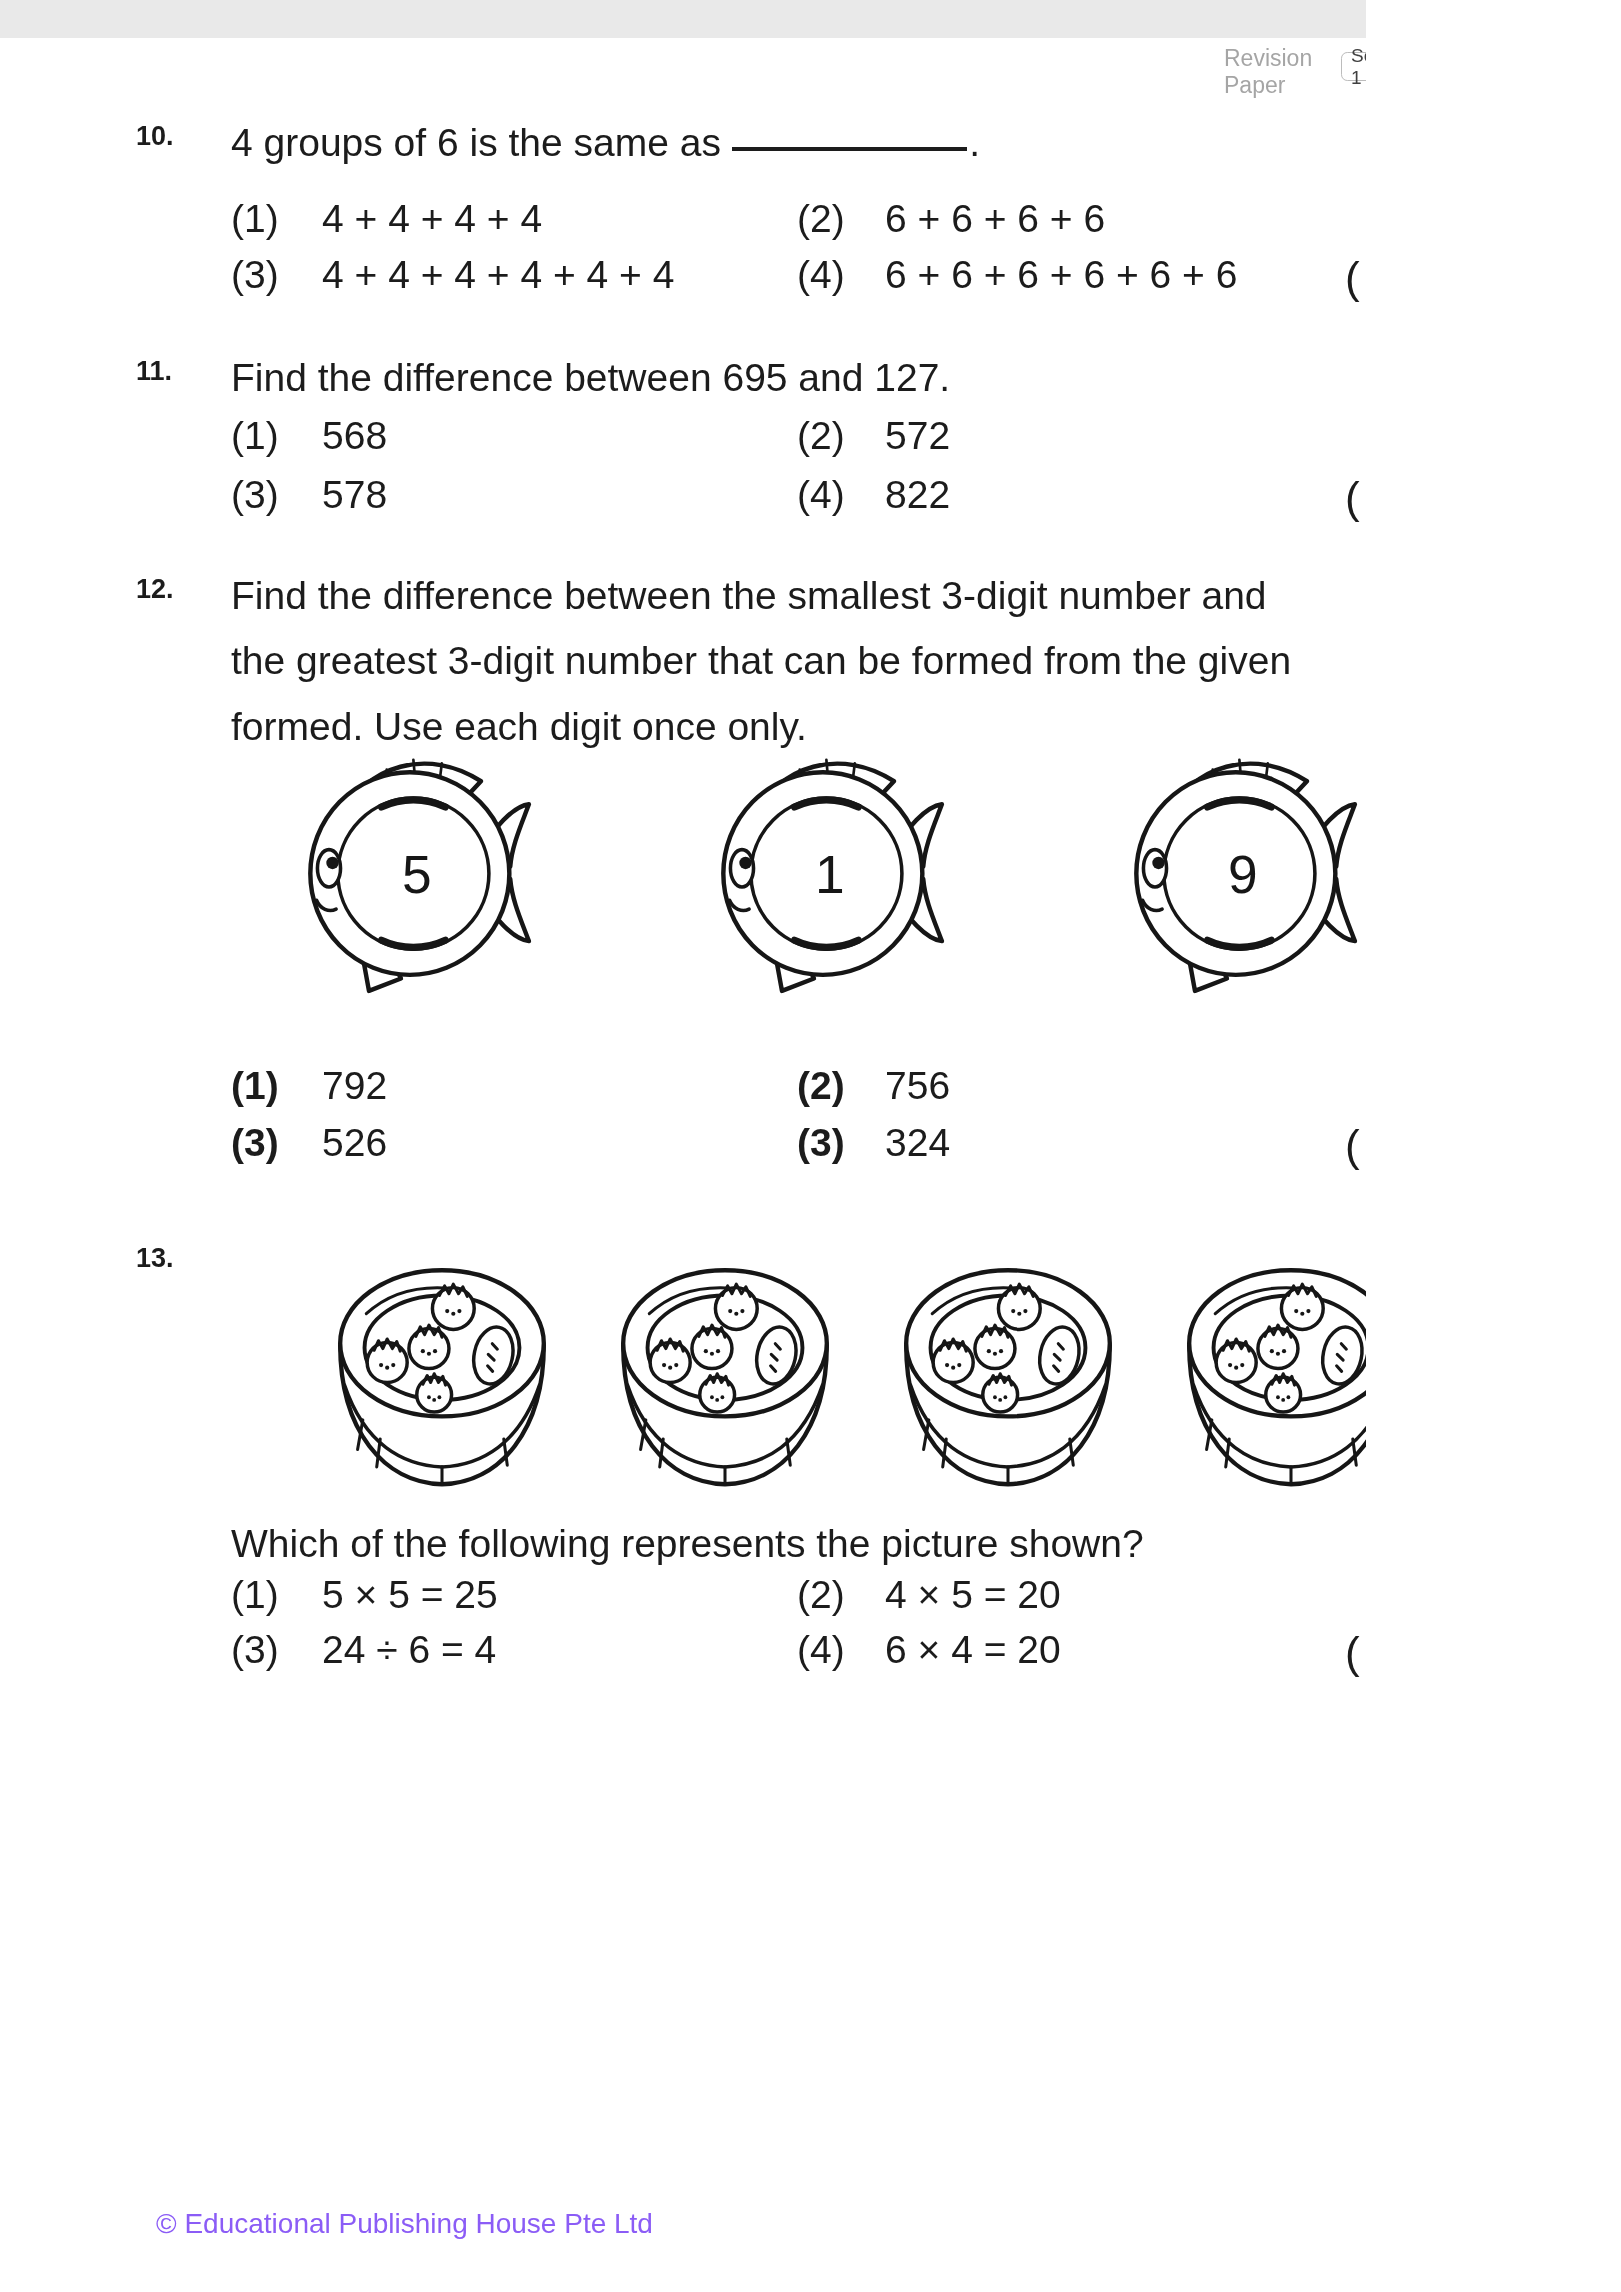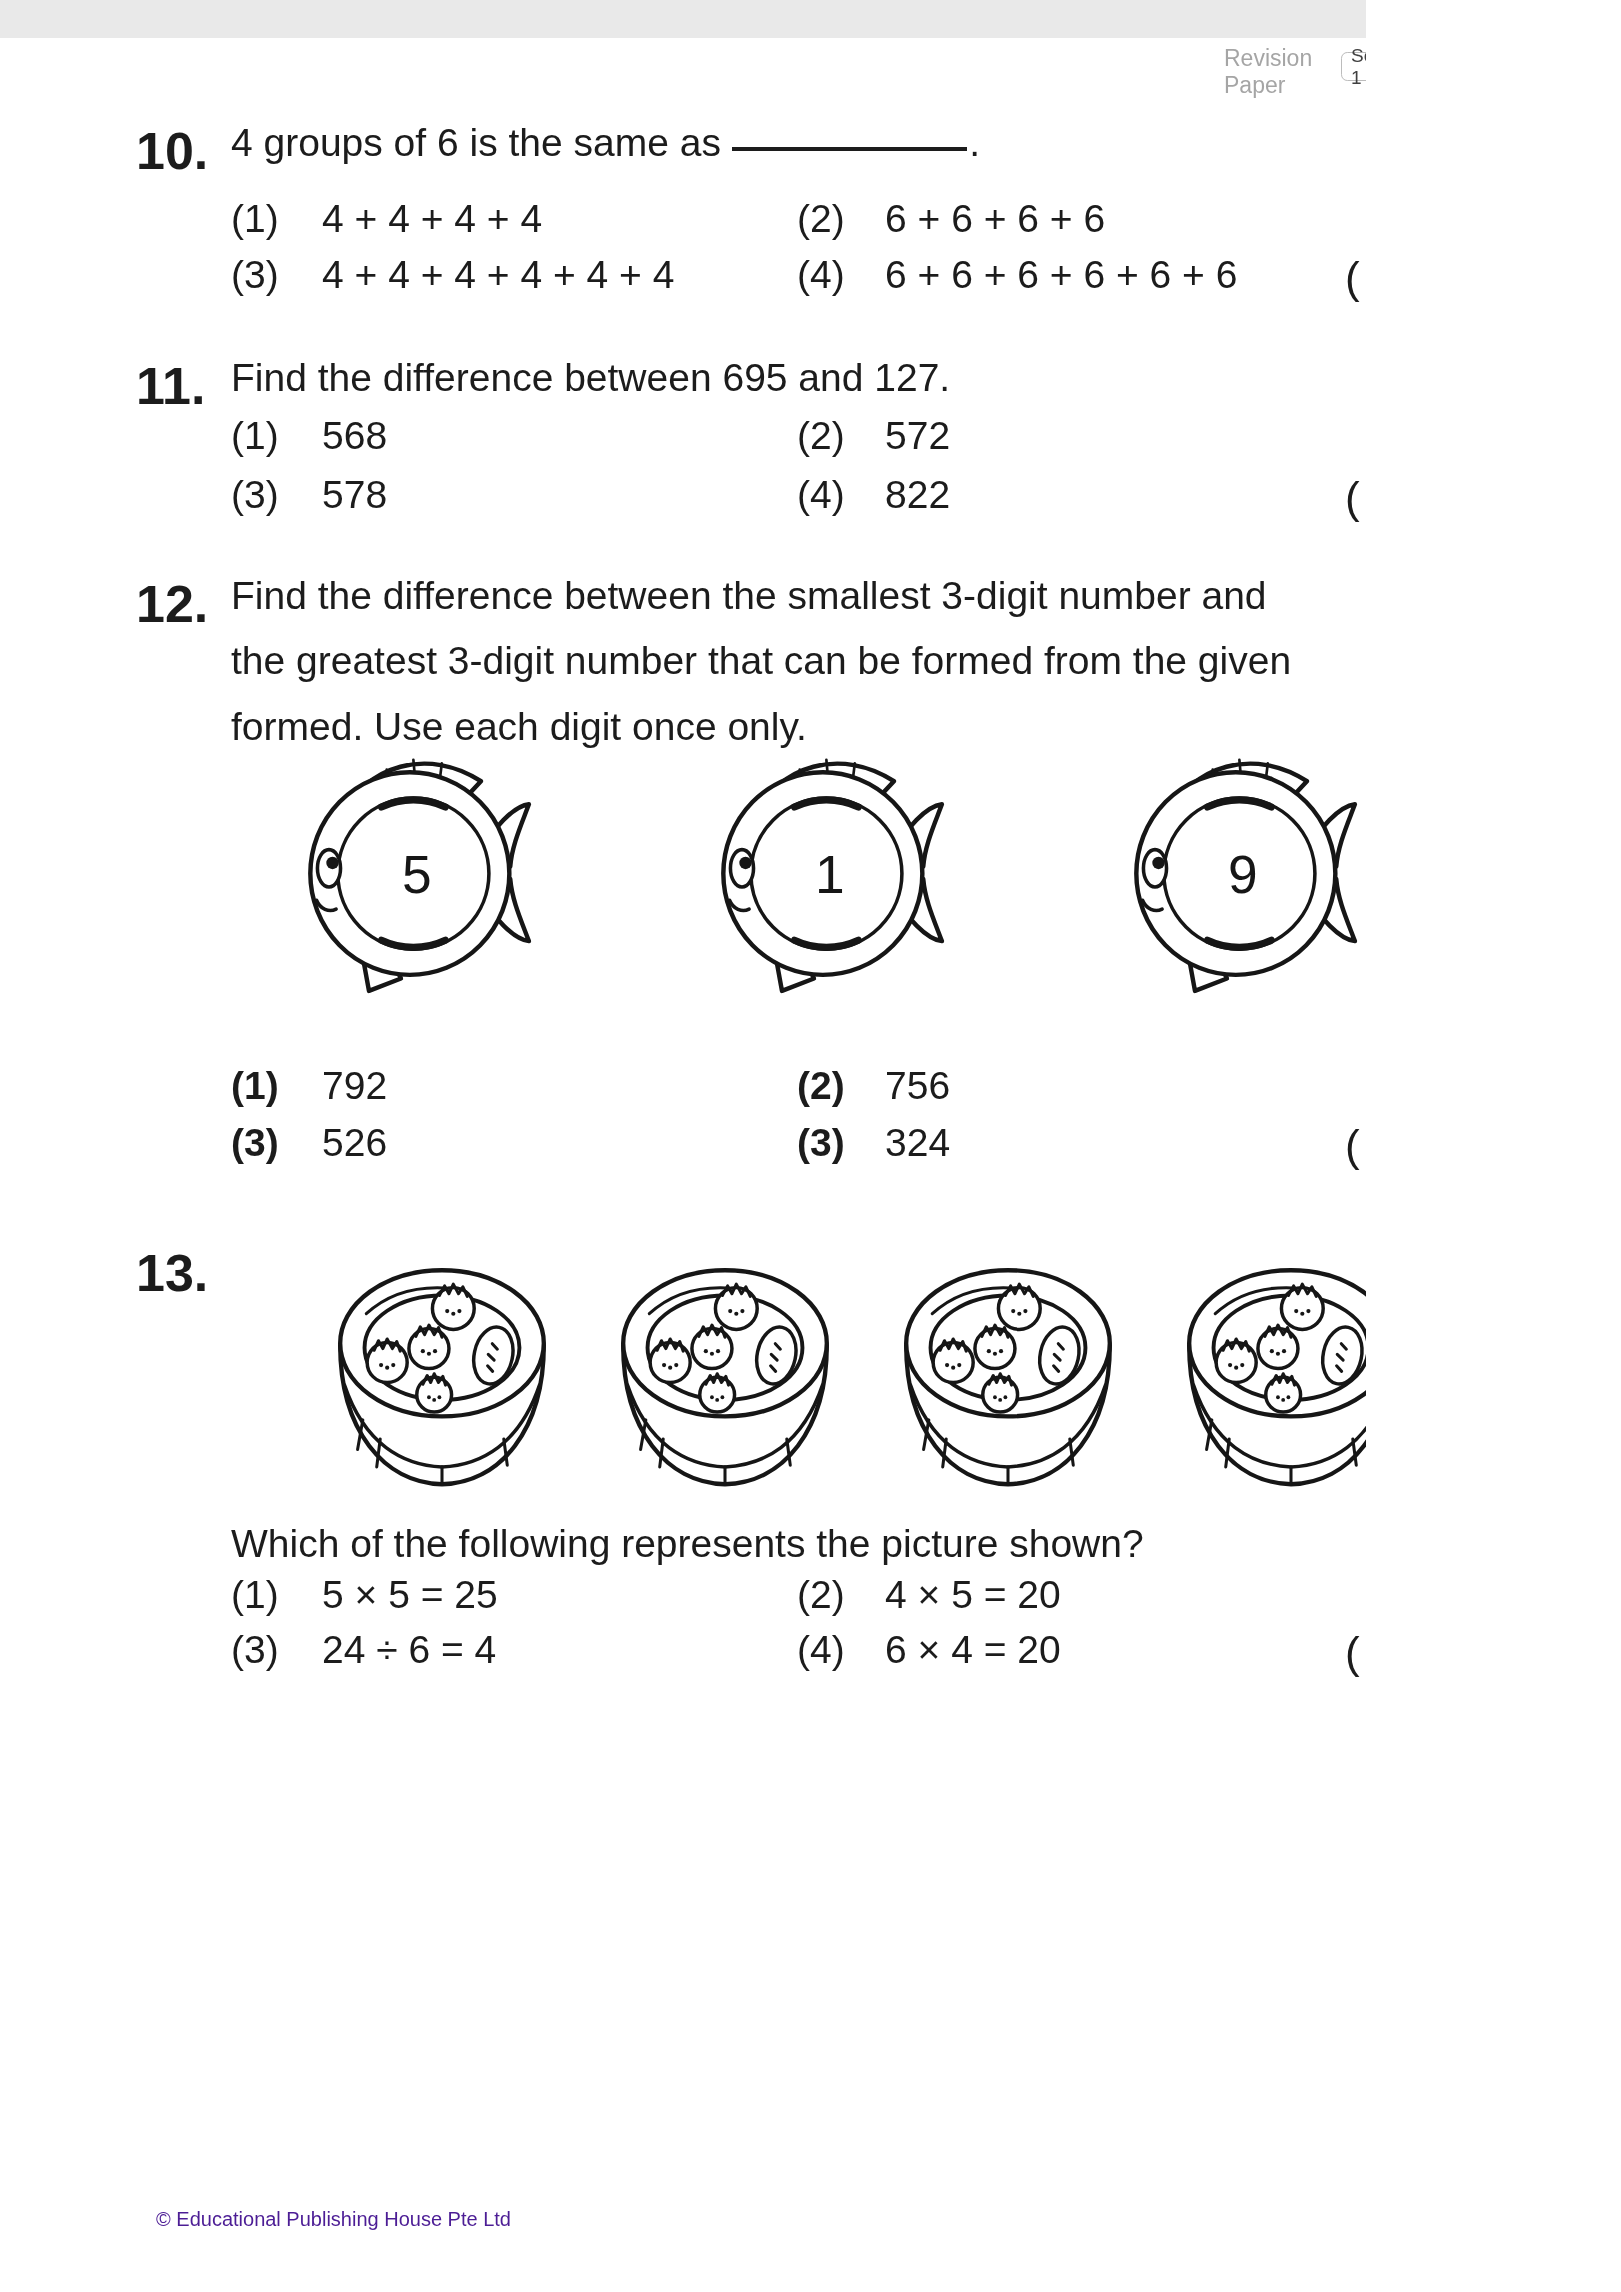--- a/index.html
+++ b/index.html
@@ -17,42 +17,42 @@
     font-size:23px; font-weight:normal; color:#8d8d8d;
   }
   .revision-label { position:absolute; left:1224px; top:45px; font-size:23px; color:#a5a5a5; }
   .set-badge {
     position:absolute; left:1341px; top:52px; min-width:36px; height:29px;
     border:1.8px solid #bcbcbc; border-radius:6.3px; box-sizing:border-box;
     padding:0.9px 9px 0 9px; font-size:19px; color:#404040;
     display:flex; align-items:center; justify-content:center;
   }
   
-  .qnum  { position:absolute; left:136px; font-size:52px; font-weight:bold; }
+  .qnum  { position:absolute; left:136px; font-size:27px; font-weight:bold; }
   .qtext { position:absolute; left:231px; font-size:39px; white-space:nowrap; }
   .blank-line {
     display:inline-block; width:235px; height:3.6px; background:#1c1c1c;
     margin:0 2.7px 5.4px 10.7px; vertical-align:baseline;
   }
   
   .opt-row { position:absolute; left:0; width:1622px; height:50px; font-size:39px; }
   .c-lbl1 { position:absolute; left:231px; }
   .c-val1 { position:absolute; left:322px; }
   .c-lbl2 { position:absolute; left:797px; }
   .c-val2 { position:absolute; left:885px; }
   .bold-lbl .c-lbl1, .bold-lbl .c-lbl2 { font-weight:bold; }
   .br-open  { position:absolute; left:1345px; font-size:44px; }
   .br-close { position:absolute; left:1488px; font-size:44px; }
   
   .fish-row   { position:absolute; left:287px; top:751px; display:flex; gap:146px; }
   .basket-row { position:absolute; left:333px; top:1265px; display:flex; gap:65px; }
   .fish, .basket { display:block; }
   .fish-digit { font-family:"Liberation Sans", sans-serif; font-size:60px; fill:#161616; }
   
-  .copyright { position:absolute; left:156px; top:2208px; font-size:20px; color:#4c1d95; }
+  .copyright { position:absolute; left:156px; top:2208px; font-size:28px; color:#8b5cf6; }
   .compass   { position:absolute; left:1435px; top:2130px; }
   .page-num  { position:absolute; left:1471px; top:2200px; font-size:34px; color:#2a2a2a; }
 </style>
 </head>
 <body>
 
 <div class="page">
 
   <div class="top-strip"></div>
   <div class="revision-label">Revision Paper</div>

